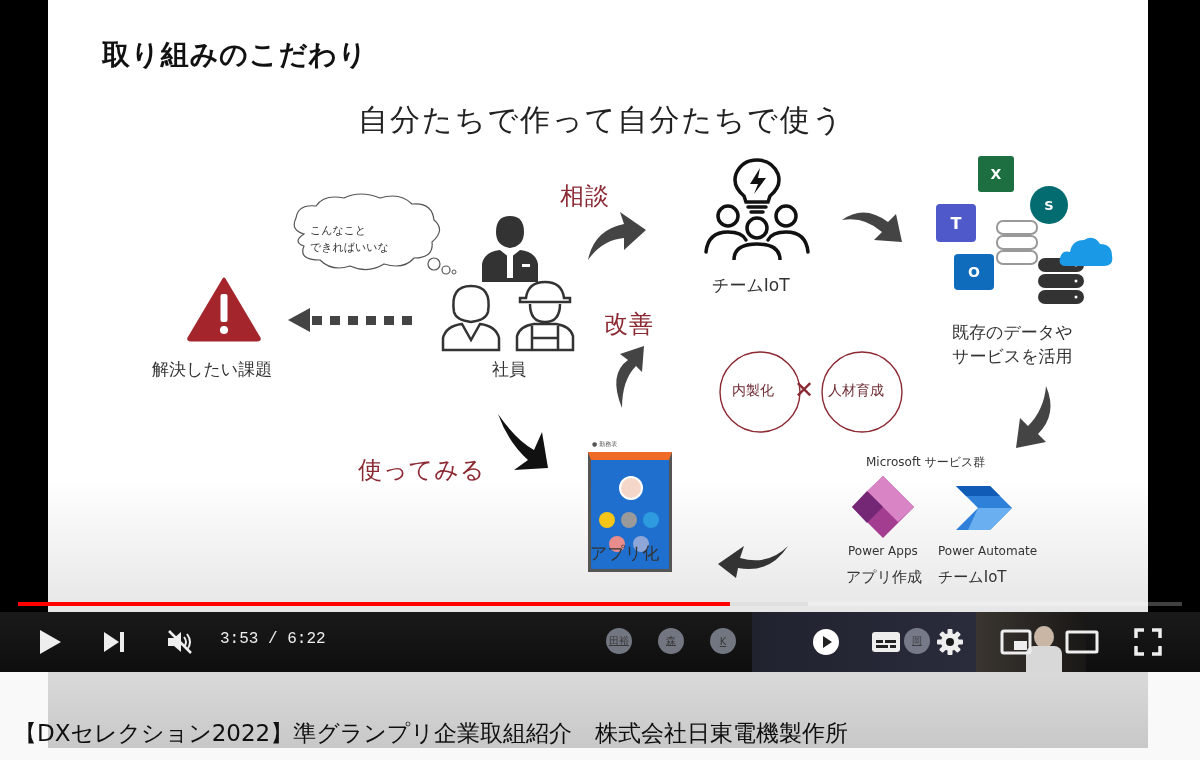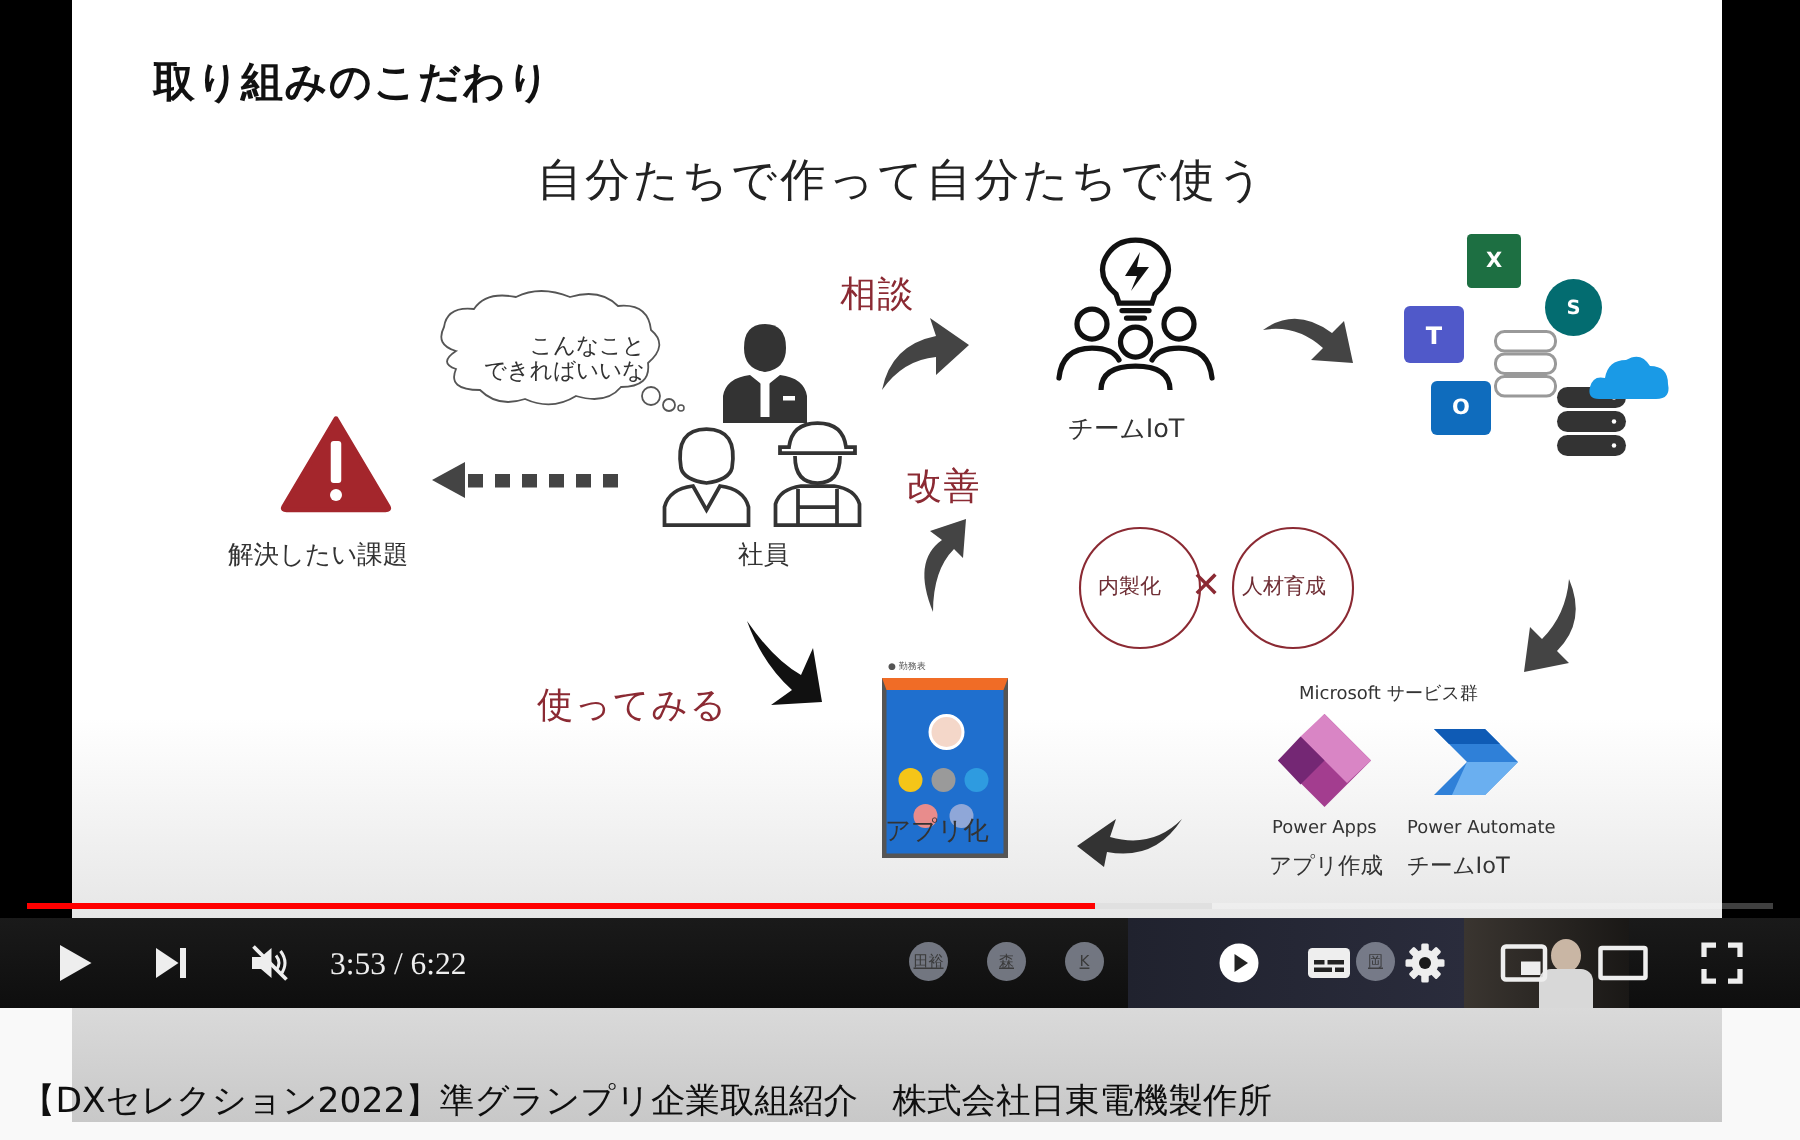--- a/index.html
+++ b/index.html
@@ -6,28 +6,28 @@
   html, body { width: 1200px; height: 760px; overflow: hidden; background: #f9f9f9; font-family: "DejaVu Sans", "Liberation Sans", sans-serif; }
   #player { position: absolute; left: 0; top: 0; width: 1200px; height: 672px; background: #000; }
   #slide { position: absolute; left: 48px; top: 0; width: 1100px; height: 748px;
     background: linear-gradient(to bottom, #ffffff 0%, #ffffff 64%, #e2e2e2 85%, #c8c8c8 100%); overflow: hidden; }
   .abs { position: absolute; }
   .title { left: 54px; top: 36px; font-size: 28px; font-weight: bold; color: #111; letter-spacing: 1px; }
   .subtitle { left: 310px; top: 100px; font-size: 30px; color: #222; text-underline-offset: 6px; text-decoration-thickness: 2px; letter-spacing: 2px; }
   .label { font-size: 17px; color: #333; white-space: nowrap; }
   .red-label { font-size: 24px; color: #8b2a33; white-space: nowrap; letter-spacing: 1px; }
   .small { font-size: 12px; color: #333; white-space: nowrap; }
-  .cloud-text { font-size: 15px; color: #333; text-align: right; line-height: 17px; }
+  .cloud-text { font-size: 11px; color: #333; text-align: left; line-height: 17px; }
   
   #progress-track { position: absolute; left: 18px; top: 602px; width: 1164px; height: 4px; background: rgba(255,255,255,0.25); }
   #progress-buffer { position: absolute; left: 0; top: 0; width: 790px; height: 4px; background: rgba(220,220,220,0.8); }
   #progress-played { position: absolute; left: 0; top: 0; width: 712px; height: 4px; background: #ff0000; }
   #controls { position: absolute; left: 0; top: 612px; width: 1200px; height: 60px; background: linear-gradient(to bottom, #1a1a1a, #0e0e0e); }
   .ctrl { position: absolute; top: 10px; width: 40px; height: 40px; display: flex; align-items: center; justify-content: center; cursor: pointer; }
-  #time { position: absolute; left: 220px; top: 18px; color: #eee; font-size: 21px; font-family: Liberation Serif, serif; }
+  #time { position: absolute; left: 220px; top: 18px; color: #eee; font-size: 16px; font-family: Liberation Mono, monospace; }
   .avatar { position: absolute; top: 16px; width: 26px; height: 26px; border-radius: 50%; background: #8a8f9c; color: #444; font-size: 10px; display: flex; align-items: center; justify-content: center; opacity: 0.8; text-decoration: underline; }
   #tooltip { position: absolute; left: 1048px; top: 553px; background: rgba(28,28,28,0.92); color: #fff; font-size: 16px; padding: 6px 12px; border-radius: 3px; font-family: "Liberation Sans", sans-serif; font-weight: bold; }
   #video-title { position: absolute; left: 14px; top: 718px; font-size: 23px; color: #0f0f0f; white-space: nowrap; }
 </style>
 </head>
 <body>
 
 <div id="player">
   <div id="slide">
     <div class="abs title">取り組みのこだわり</div>
@@ -133,20 +133,24 @@
         </g>
       <g fill="#fff">
           <circle cx="40" cy="11" r="1.5"></circle>
           <circle cx="40" cy="27" r="1.5"></circle>
           <circle cx="40" cy="43" r="1.5"></circle>
         </g>
     </svg>
     <svg class="abs" style="left:1010px;top:234px" width="56" height="34">
       <path d="M8 32 Q0 32 2 24 Q4 16 12 18 Q14 6 26 6 Q36 0 42 10 Q54 10 54 22 Q56 32 46 32 Z" fill="#1a9ae6"></path>
     </svg>
+    <div class="abs label" style="left:904px;top:320px;text-align:center;line-height:24px">
+      <div>既存のデータや</div>
+      <div>サービスを活用</div>
+    </div>
 
     <svg class="abs" style="left:964px;top:384px" width="46" height="70">
       <path d="M34 2 Q46 30 26 50 L34 58 L4 64 L8 34 L16 42 Q32 26 34 2 Z" fill="#444"></path>
     </svg>
 
     <svg class="abs" style="left:666px;top:350px" width="194" height="84">
       <circle cx="46" cy="42" r="40" fill="none" stroke="#8b2a33" stroke-width="1.4"></circle>
       <circle cx="148" cy="42" r="40" fill="none" stroke="#8b2a33" stroke-width="1.4"></circle>
     </svg>
     <div class="abs" style="left:684px;top:382px;font-size:14px;color:#6f2e35">内製化</div>

